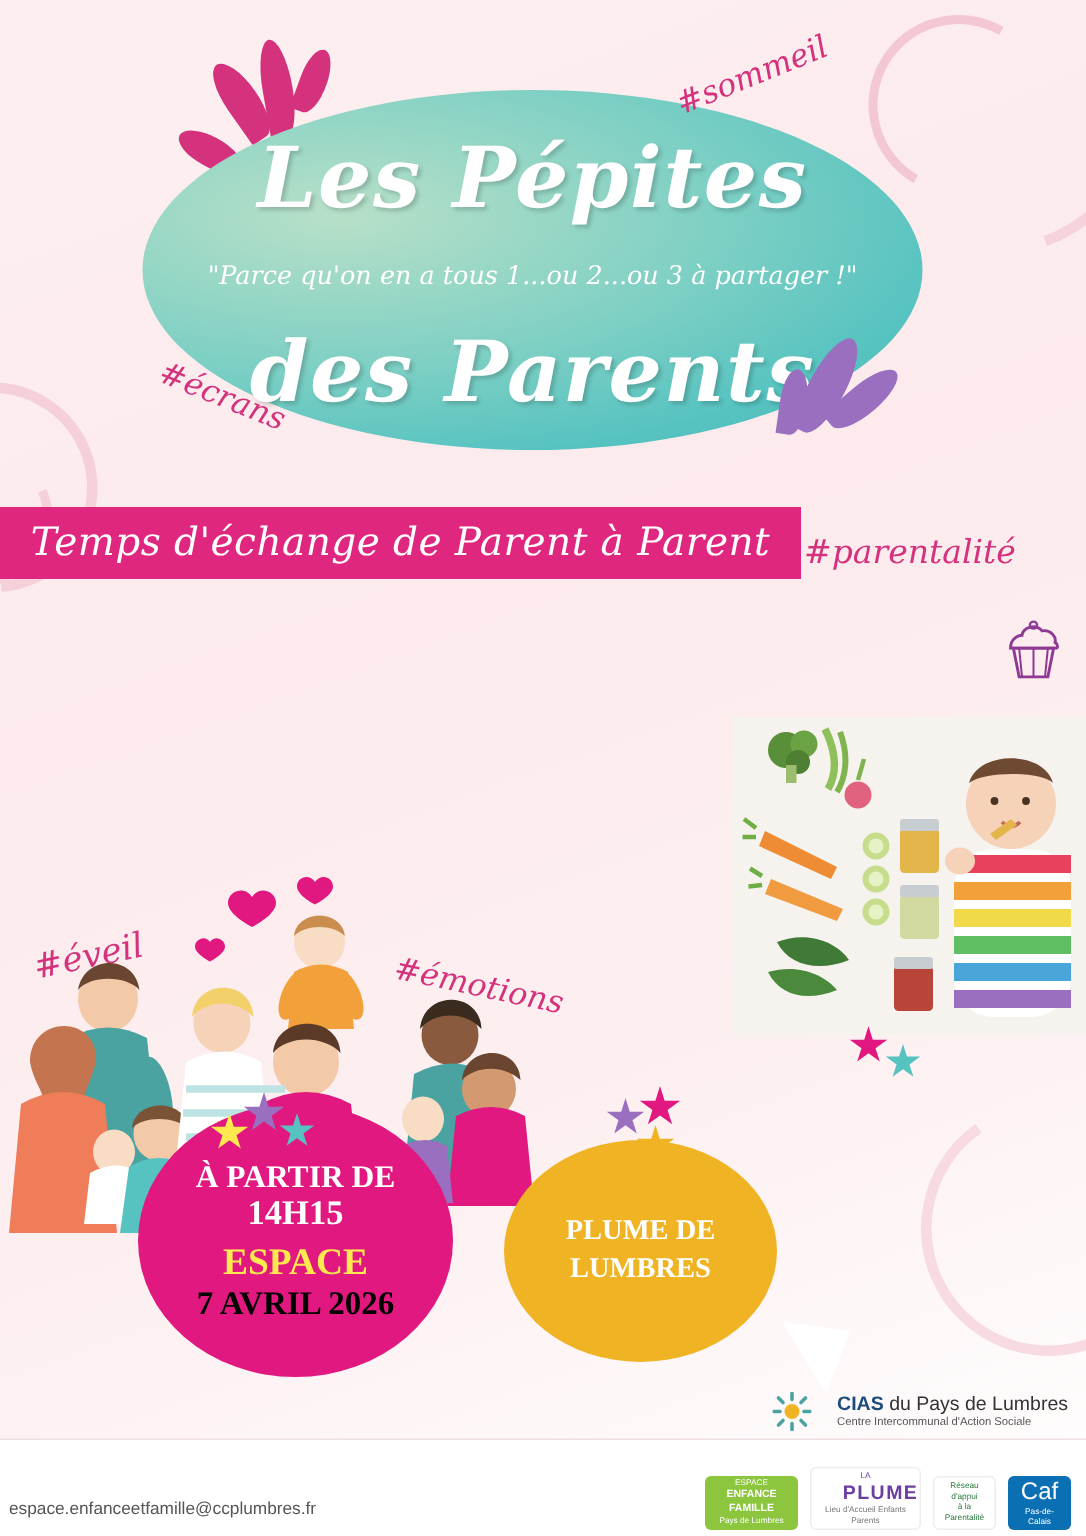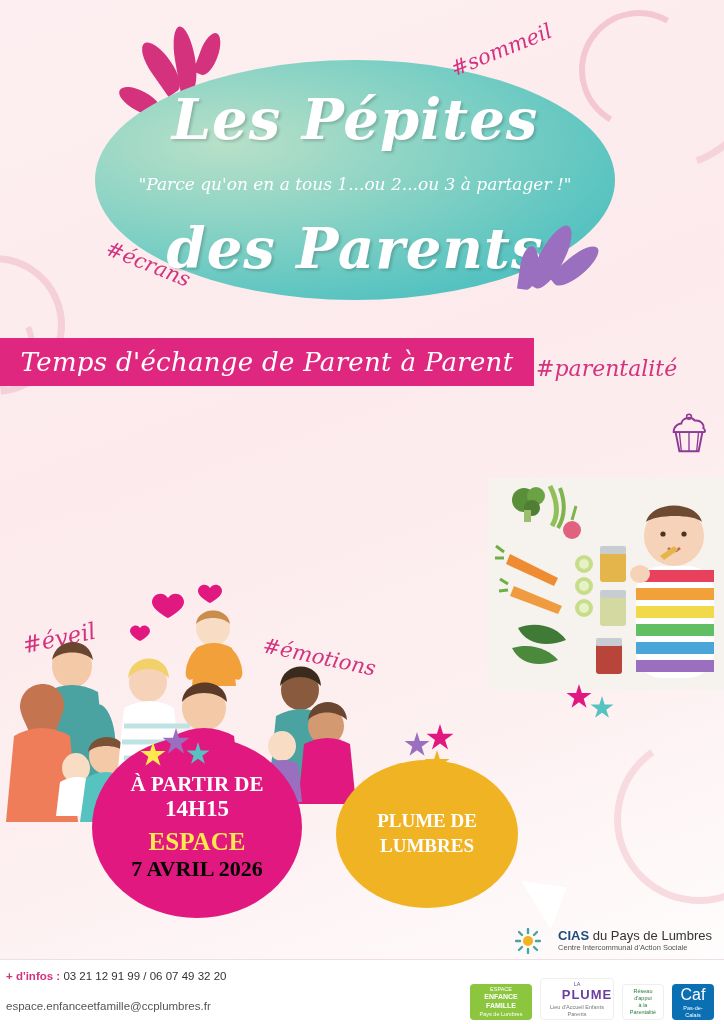--- a/index.html
+++ b/index.html
@@ -426,24 +426,20 @@
       <div class="t1">
         <b>CIAS</b><span class="light"> du Pays de Lumbres</span>
       </div>
       <div class="t2">Centre Intercommunal d'Action Sociale</div>
     </div>
   </div>
 
   <div class="footer-line"></div>
   <div class="footer">
     <div class="contact">
-      <div>
-        <span class="lead">+ d'infos :</span>
-        <span>03 21 12 91 99 / 06 07 49 32 20</span>
-      </div>
       <div class="mail">espace.enfanceetfamille@ccplumbres.fr</div>
     </div>
 
     <div class="logos">
       <div class="logo-box logo-eef">
         <div>ESPACE</div>
         <div style="font-size:7px;font-weight:bold">ENFANCE</div>
         <div style="font-size:7px;font-weight:bold">FAMILLE</div>
         <div>Pays de Lumbres</div>
       </div>

